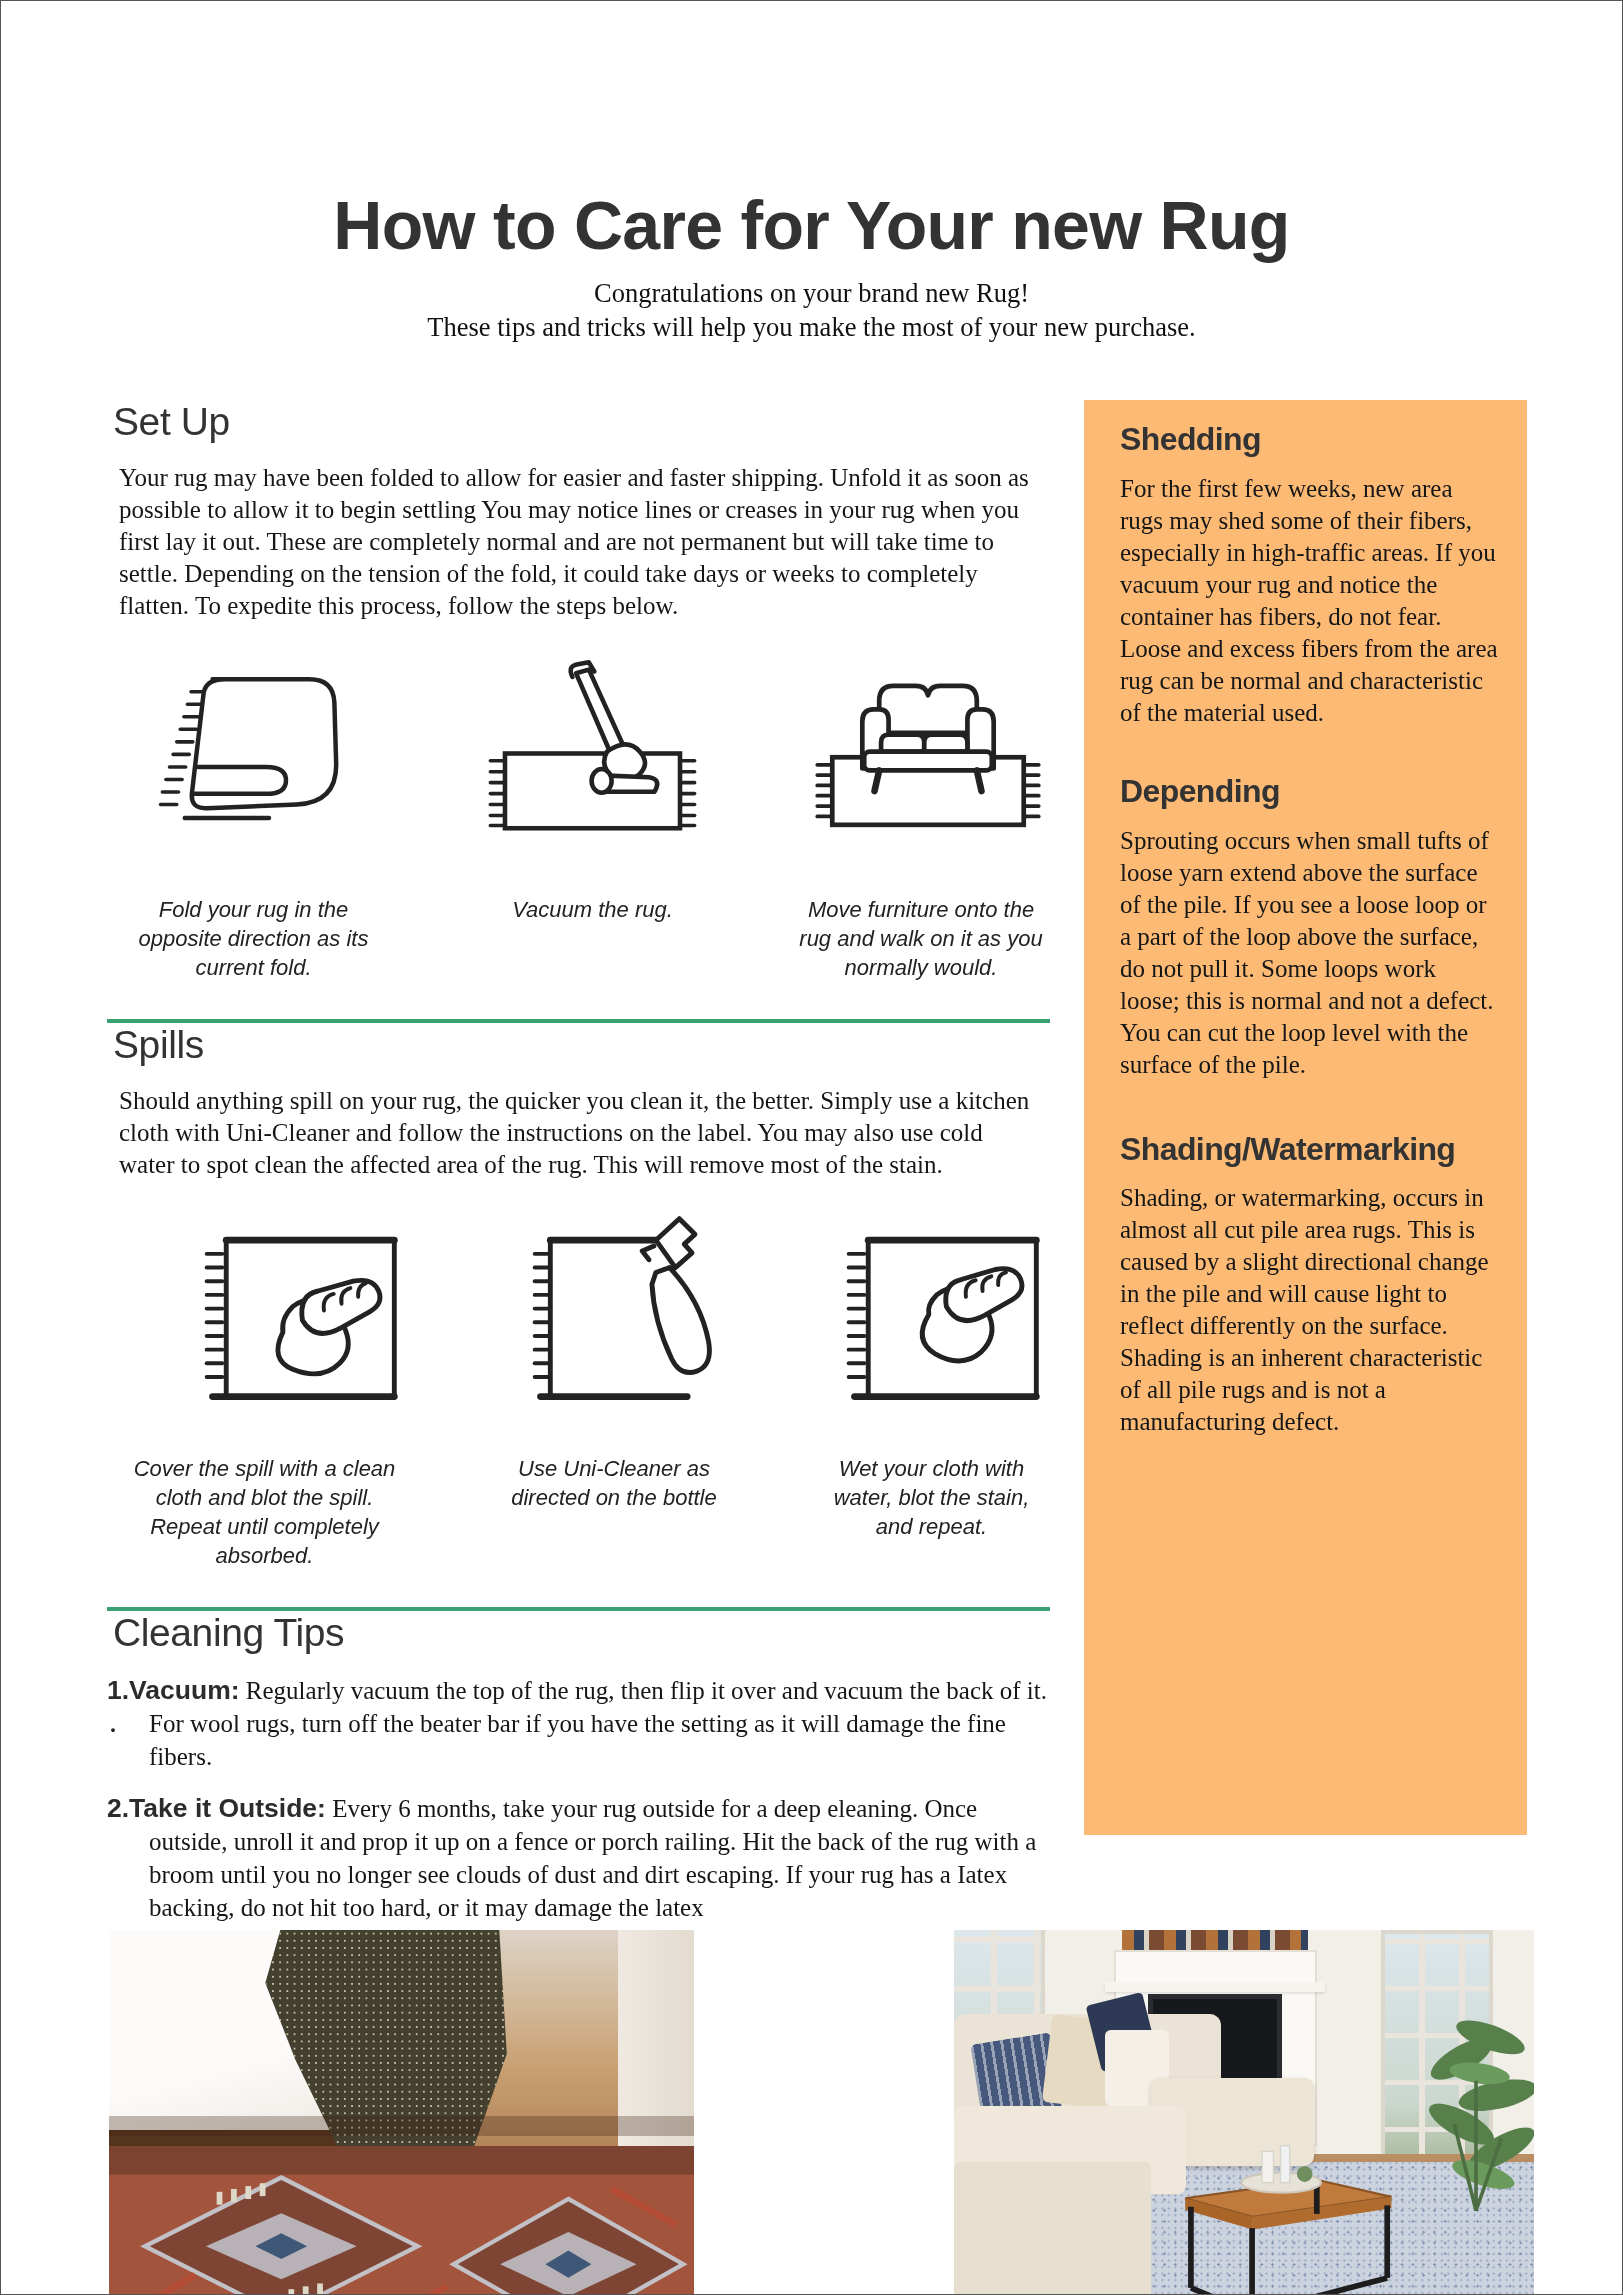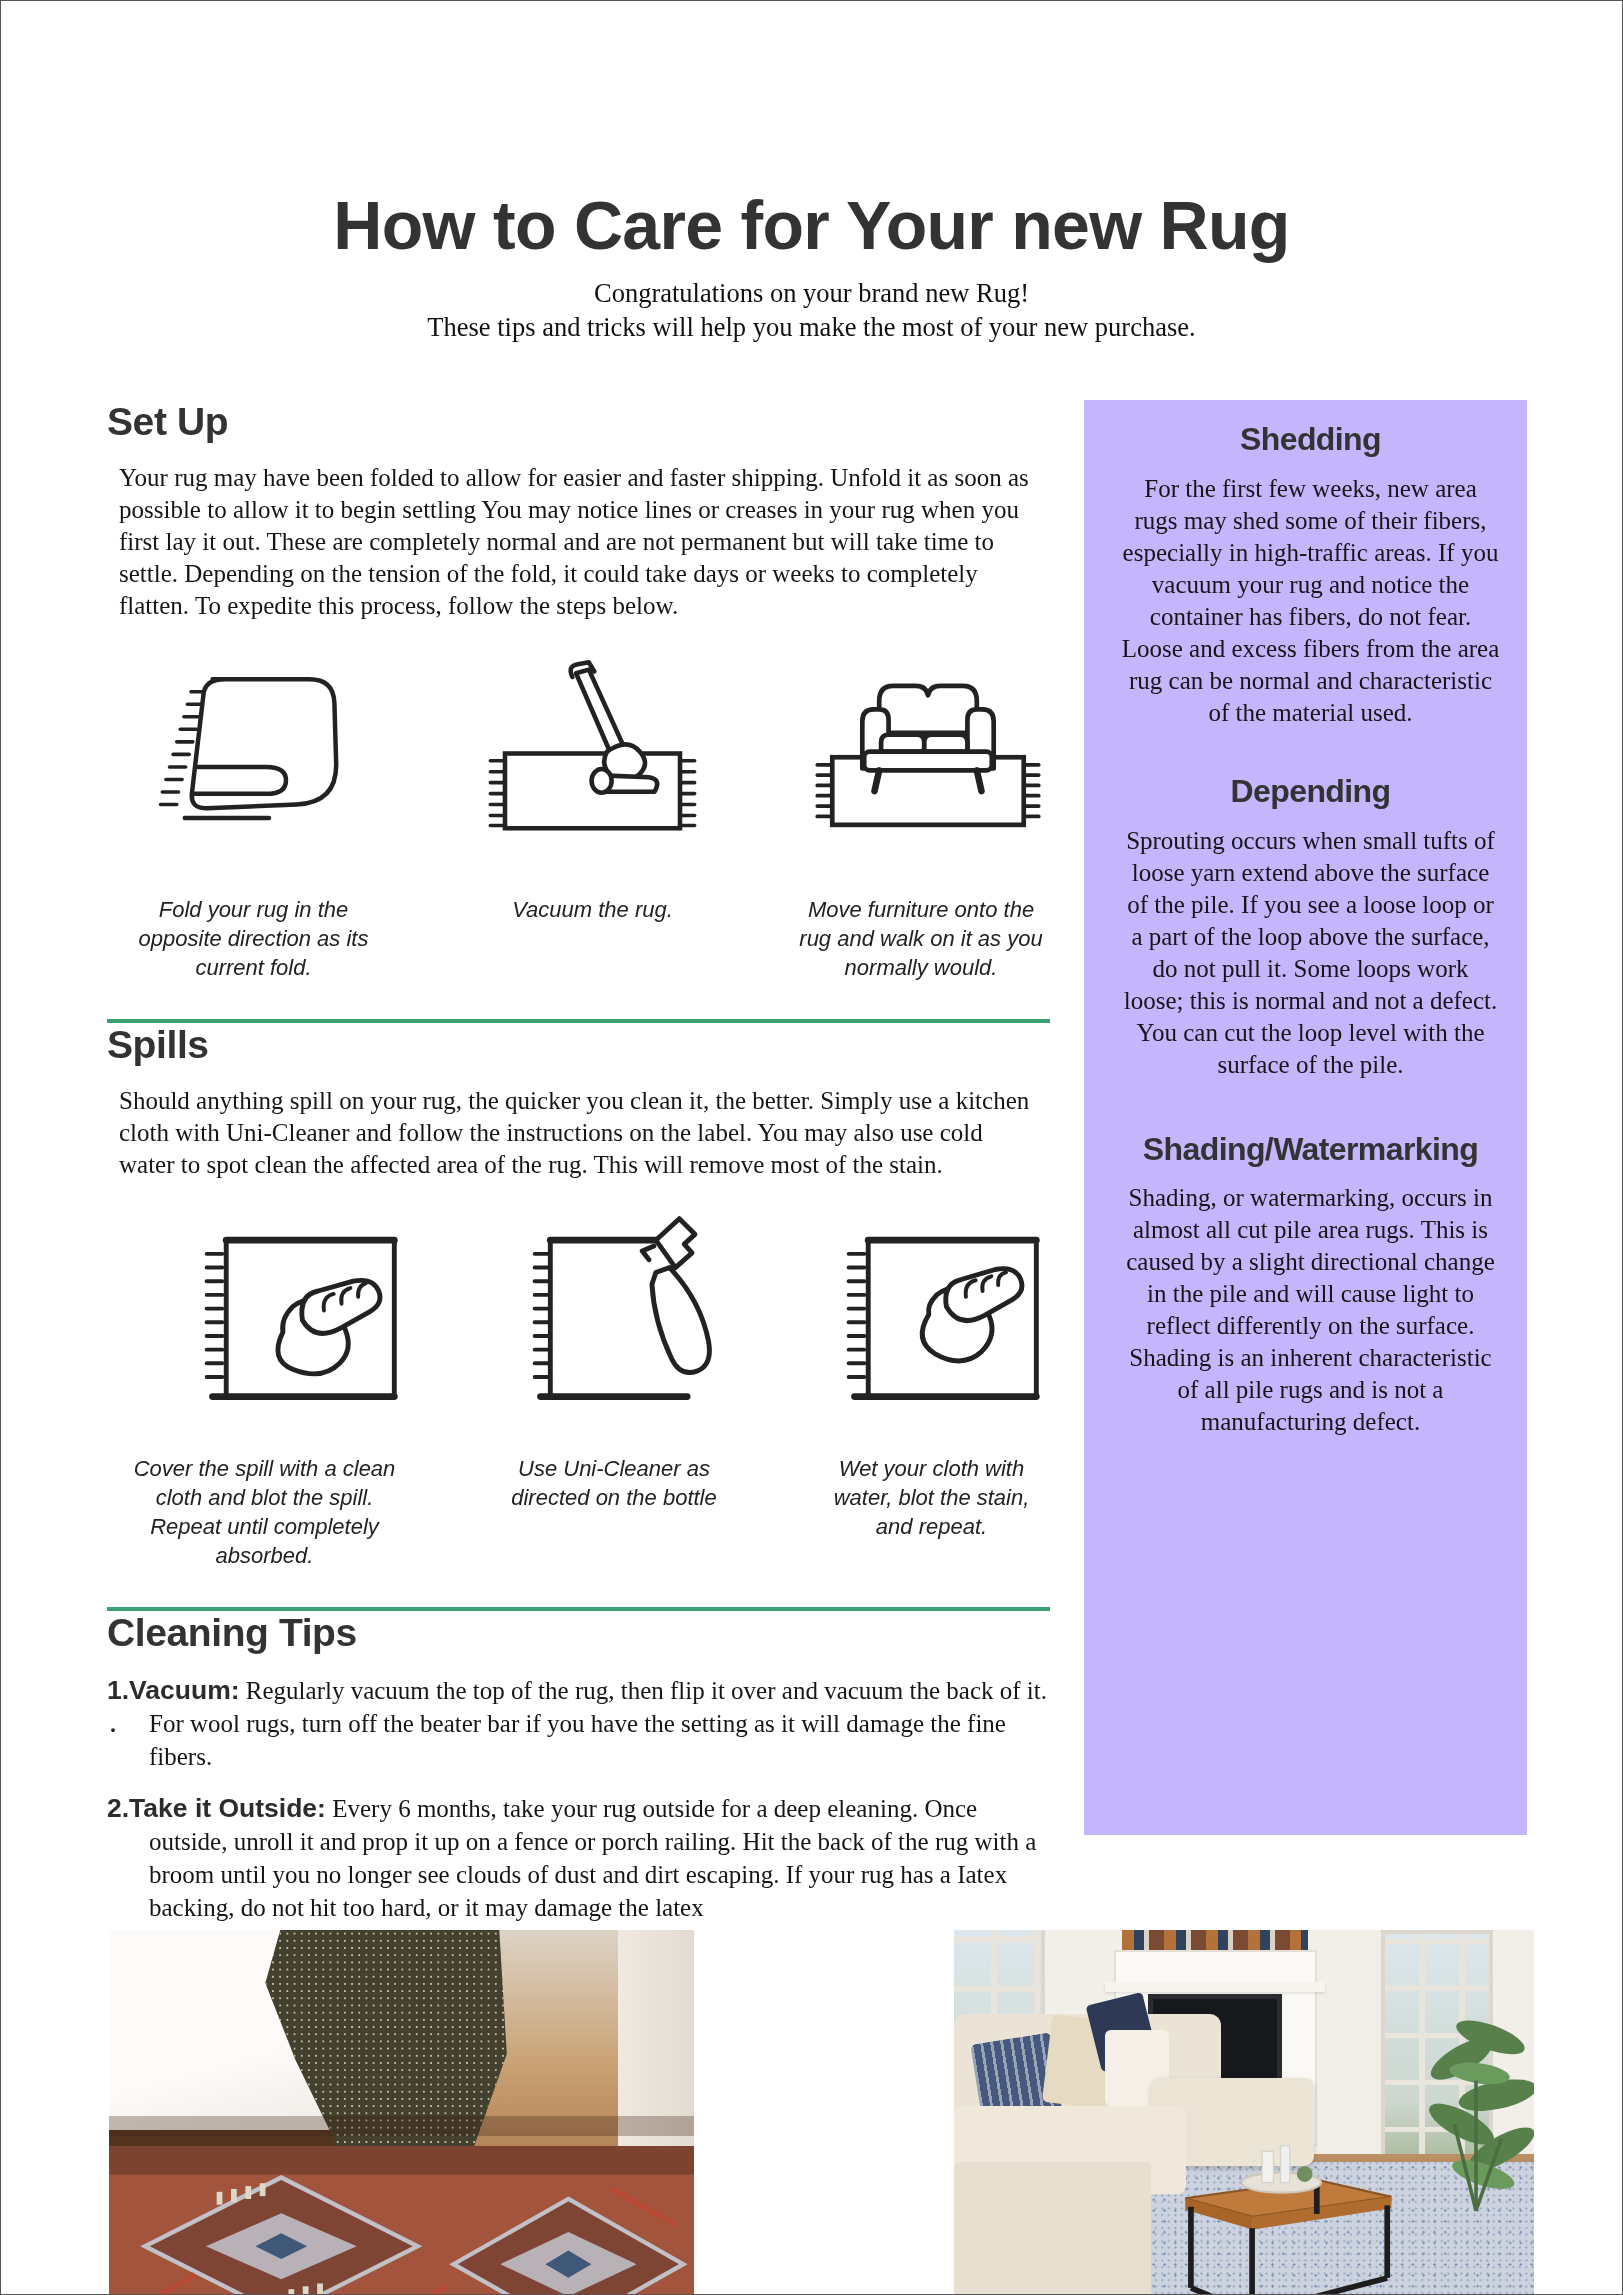--- a/index.html
+++ b/index.html
@@ -32,32 +32,31 @@
     margin-top:56px;
     min-height:1438px;
     align-items:flex-start;
   }
   .main{width:943px;flex:0 0 943px;}
   .gap{flex:0 0 34px;}
   .sidebar{
     flex:0 0 443px;
     height:1435px;
     box-sizing:border-box;
-    background:#c4b5fd;
+    background:#fdba74;
     padding:20px 26px 29px 36px;
     overflow:hidden;
-    text-align:center;
   }
   h2.sec{
     font-family:"Liberation Sans", sans-serif;
-    font-weight:bold;
+    font-weight:normal;
     font-size:39px;
     line-height:1.15;
     color:#333;
-    margin:0 0 17px 0;
+    margin:0 0 17px 6px;
     letter-spacing:-0.4px;
   }
   .body-text{font-size:25px;line-height:32px;margin:12px;}
   
   .figrow{display:flex;justify-content:space-between;margin-top:24.4px;}
   .fig{display:flex;flex-direction:column;align-items:flex-end;}
   .fig .art{display:block;}
   .caption{
     font-family:"Liberation Sans", sans-serif;
     font-style:italic;

